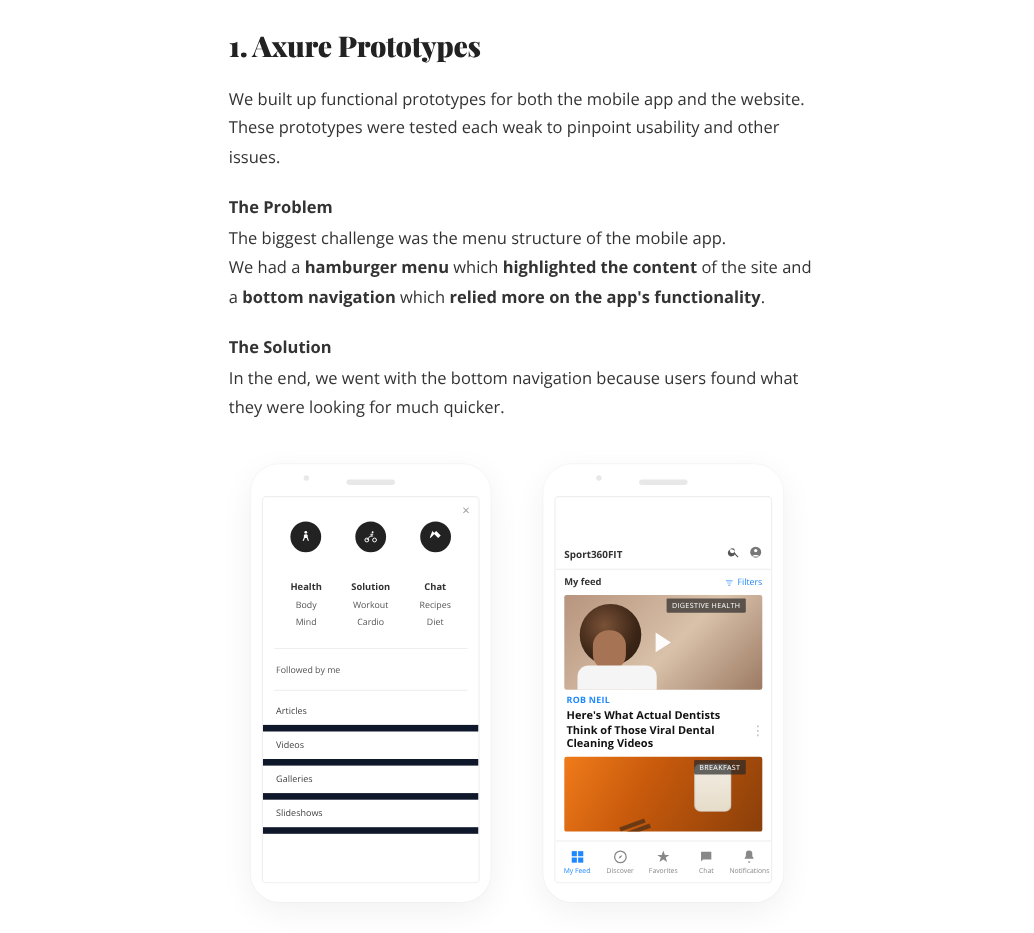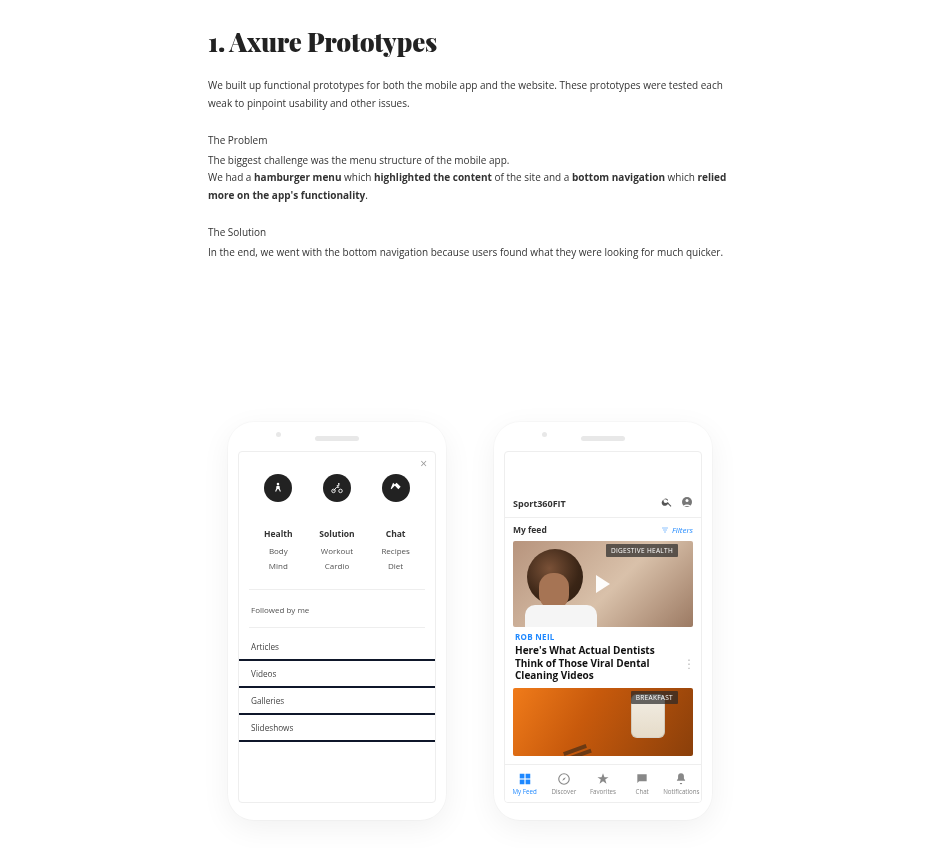--- a/index.html
+++ b/index.html
@@ -19,27 +19,27 @@
   }
   h2 {
     font-family: "Playfair Display", Georgia, serif;
     font-weight: 900;
     font-size: 26px;
     color: #222;
     margin-bottom: 18px;
     letter-spacing: -0.3px;
   }
   .para {
-    font-size: 10px;
+    font-size: 15px;
     line-height: 1.75;
     color: #333;
     margin-bottom: 20px;
   }
   .para b { font-weight: 700; }
-  .label { font-weight:400; display:block; margin-bottom:2px;}
+  .label { font-weight:700; display:block; margin-bottom:2px;}
 
   
   .phones {
     position:absolute;
     left: 228px;
     top: 422px;
     width: 520px;
     display:flex;
     gap: 48px;
   }
@@ -77,31 +77,31 @@
   .circle-icon {
     width:28px; height:28px; border-radius:50%; background:#222; color:#fff;
     display:flex; align-items:center; justify-content:center;
   }
   .circle-icon svg { width:14px; height:14px; fill:#fff; }
   .cats { display:flex; justify-content:space-around; padding:2px 10px 8px 10px; }
   .col { text-align:center; width:33%; }
   .col .hd { font-weight:700; font-size:8.5px; margin:20px 0 6px 0;}
   .col .sub { font-size:8px; color:#555; margin:4px 0;}
   .divider { border-top:1px solid #eee; margin:6px 10px;}
-  .row-item { font-size:8.2px; color:#444; padding:7px 12px; border-bottom:2px solid #0f172a;}
+  .row-item { font-size:8.2px; color:#444; padding:7px 12px; border-bottom:6px solid #0f172a;}
   .followed { font-size:8px; color:#555; padding:8px 12px 6px 12px;}
 
   
   .topbar { display:flex; align-items:center; justify-content:space-between; padding:6px 8px; border-bottom:1px solid #eee;margin-top:38px;}
   .brand { font-weight:700; font-size:9px;}
   .topicons { display:flex; gap:8px; align-items:center;}
   .topicons svg { width:12px; height:12px; fill:#555;}
   .feed-hdr { display:flex; justify-content:space-between; align-items:center; padding:6px 8px;}
   .feed-hdr .t { font-weight:700; font-size:8.5px;}
-  .filters { color:#1e88ff; font-size:8px; display:flex; align-items:center; gap:3px;font-style:italic;}
+  .filters { color:#1e88ff; font-size:8px; display:flex; align-items:center; gap:3px;}
   .filters svg { width:8px; height:8px; fill:#1e88ff;}
   .card-img {
     margin:0 8px 4px 8px; height:86px; border-radius:2px; position:relative; overflow:hidden;
     background:linear-gradient(135deg,#b7947d 0%, #d9c1aa 55%, #9c7a63 100%);
   }
   .curly {
     position:absolute; left:14px; top:8px; width:56px; height:56px; border-radius:50%;
     background: radial-gradient(circle at 40% 35%, #7a5137 0%, #3a2516 60%, #2b1b10 100%);
   }
   .face {

